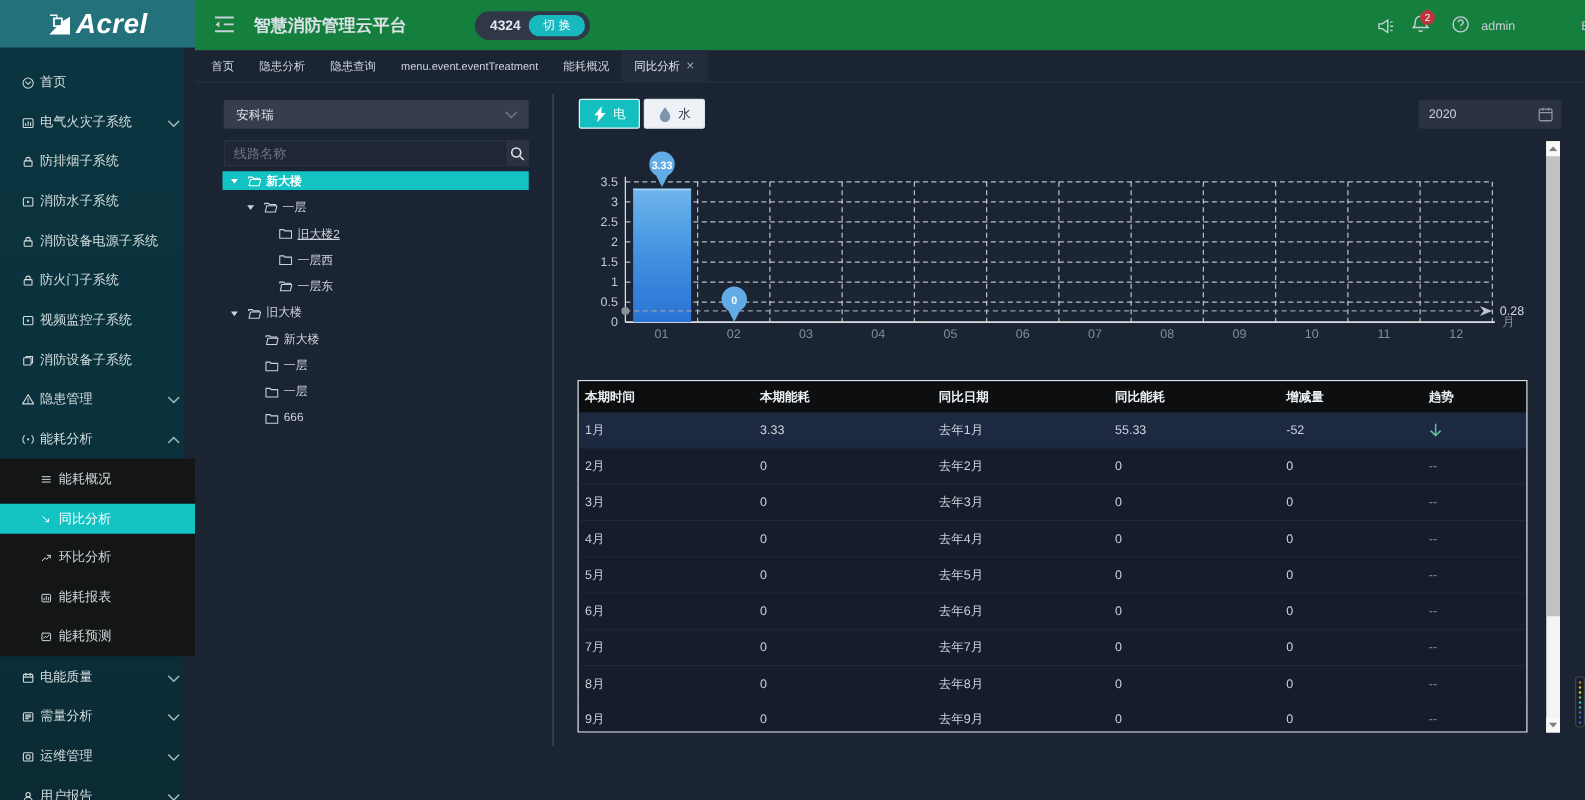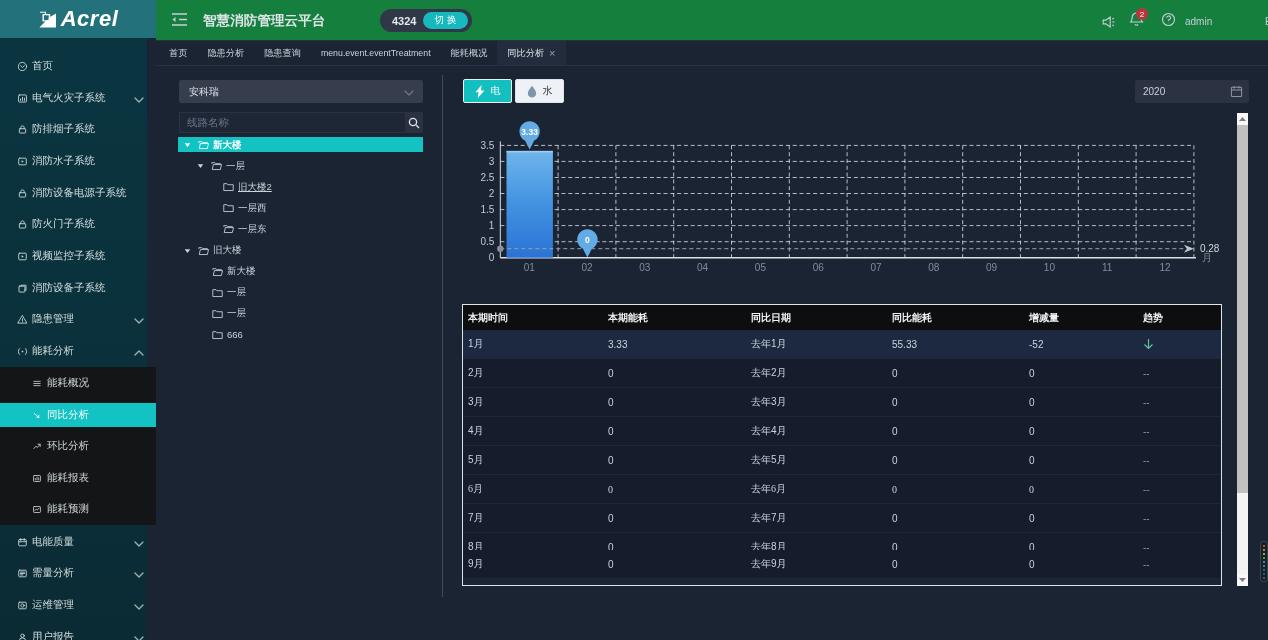--- a/index.html
+++ b/index.html
@@ -458,21 +458,21 @@
 <div class="trb" style="top:141px;">
         <div class="c1">5月</div>
         <div class="c2">0</div>
         <div class="c3">去年5月</div>
         <div class="c4">0</div>
         <div class="c5">0</div>
         <div class="c6">
           <span style="color:#8a93a3;">--</span>
         </div>
       </div>
-<div class="trb" style="top:170px;font-family:Liberation Serif, serif;">
+<div class="trb" style="top:170px;">
         <div class="c1">6月</div>
         <div class="c2">0</div>
         <div class="c3">去年6月</div>
         <div class="c4">0</div>
         <div class="c5">0</div>
         <div class="c6">
           <span style="color:#8a93a3;">--</span>
         </div>
       </div>
 <div class="trb" style="top:199px;">
@@ -488,21 +488,21 @@
 <div class="trb" style="top:228px;">
         <div class="c1">8月</div>
         <div class="c2">0</div>
         <div class="c3">去年8月</div>
         <div class="c4">0</div>
         <div class="c5">0</div>
         <div class="c6">
           <span style="color:#8a93a3;">--</span>
         </div>
       </div>
-<div class="trb" style="top:245px;">
+<div class="trb" style="top:256px;">
         <div class="c1">9月</div>
         <div class="c2">0</div>
         <div class="c3">去年9月</div>
         <div class="c4">0</div>
         <div class="c5">0</div>
         <div class="c6">
           <span style="color:#8a93a3;">--</span>
         </div>
       </div>
 </div>

